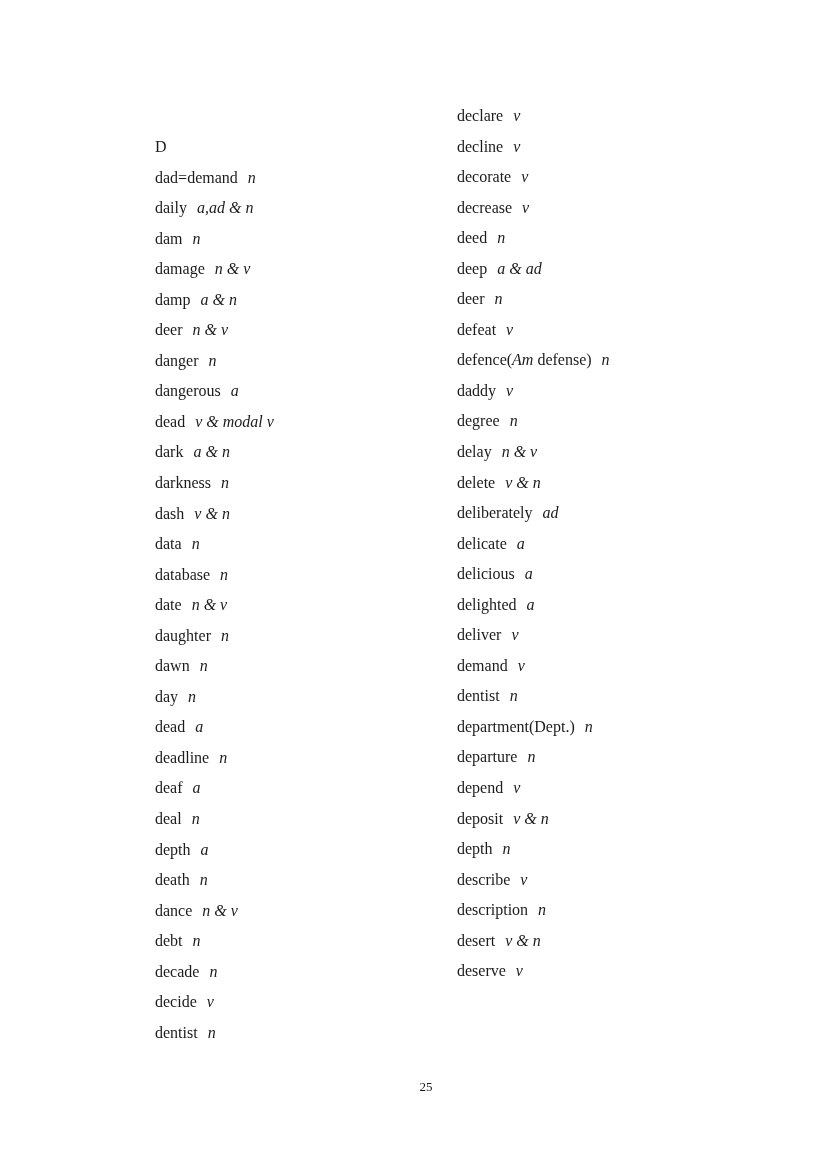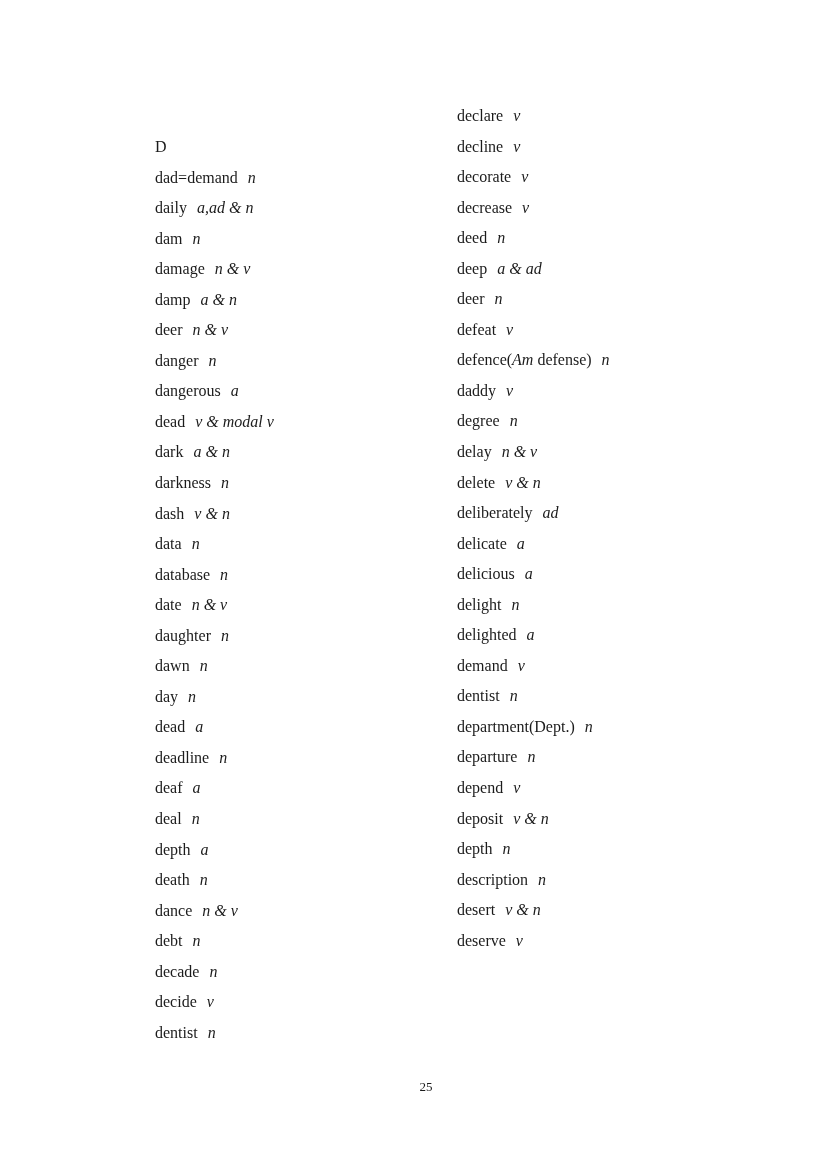--- a/index.html
+++ b/index.html
@@ -97,29 +97,30 @@
         <div class="entry"><span class="word">deer</span><span class="pos">n</span></div>
         <div class="entry"><span class="word">defeat</span><span class="pos">v</span></div>
         <div class="entry"><span class="word"><span>defence(</span><span class="italic">Am</span><span> defense)</span></span><span class="pos">n</span></div>
         <div class="entry"><span class="word">daddy</span><span class="pos">v</span></div>
         <div class="entry"><span class="word">degree</span><span class="pos">n</span></div>
         <div class="entry"><span class="word">delay</span><span class="pos">n &amp; v</span></div>
         <div class="entry"><span class="word">delete</span><span class="pos">v &amp; n</span></div>
         <div class="entry"><span class="word">deliberately</span><span class="pos">ad</span></div>
         <div class="entry"><span class="word">delicate</span><span class="pos">a</span></div>
         <div class="entry"><span class="word">delicious</span><span class="pos">a</span></div>
-        <div class="entry"><span class="word">delight</span><span class="pos">n</span></div>
         <div class="entry"><span class="word">delighted</span><span class="pos">a</span></div>
+        <div class="entry"><span class="word">deliver</span><span class="pos">v</span></div>
         <div class="entry"><span class="word">demand</span><span class="pos">v</span></div>
         <div class="entry"><span class="word">dentist</span><span class="pos">n</span></div>
         <div class="entry"><span class="word">department(Dept.)</span><span class="pos">n</span></div>
         <div class="entry"><span class="word">departure</span><span class="pos">n</span></div>
         <div class="entry"><span class="word">depend</span><span class="pos">v</span></div>
         <div class="entry"><span class="word">deposit</span><span class="pos">v &amp; n</span></div>
         <div class="entry"><span class="word">depth</span><span class="pos">n</span></div>
+        <div class="entry"><span class="word">describe</span><span class="pos">v</span></div>
         <div class="entry"><span class="word">description</span><span class="pos">n</span></div>
         <div class="entry"><span class="word">desert</span><span class="pos">v &amp; n</span></div>
         <div class="entry"><span class="word">deserve</span><span class="pos">v</span></div>
       </div>
   </div>
 
   <div class="page-number">25</div>
 
 </div>
 

